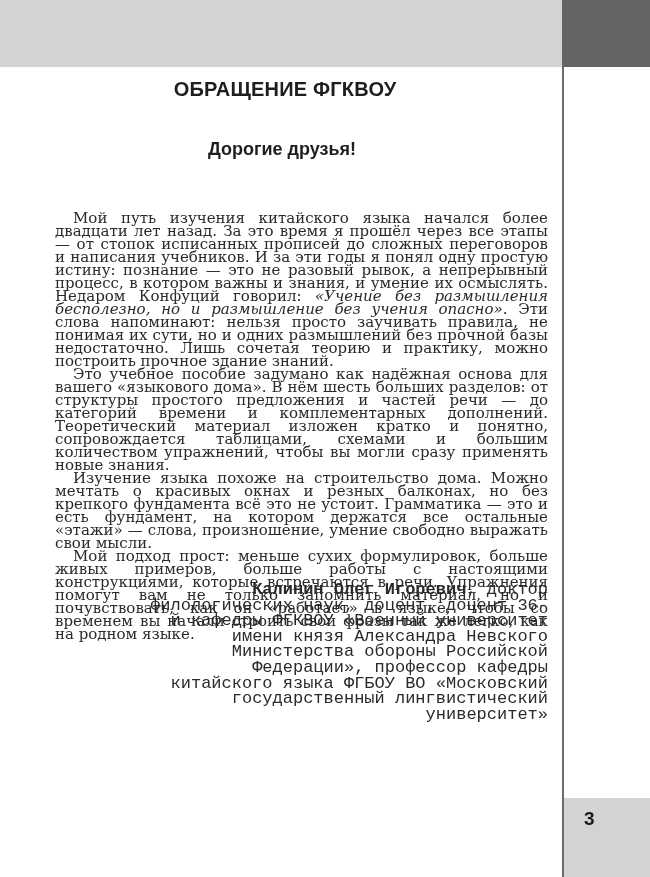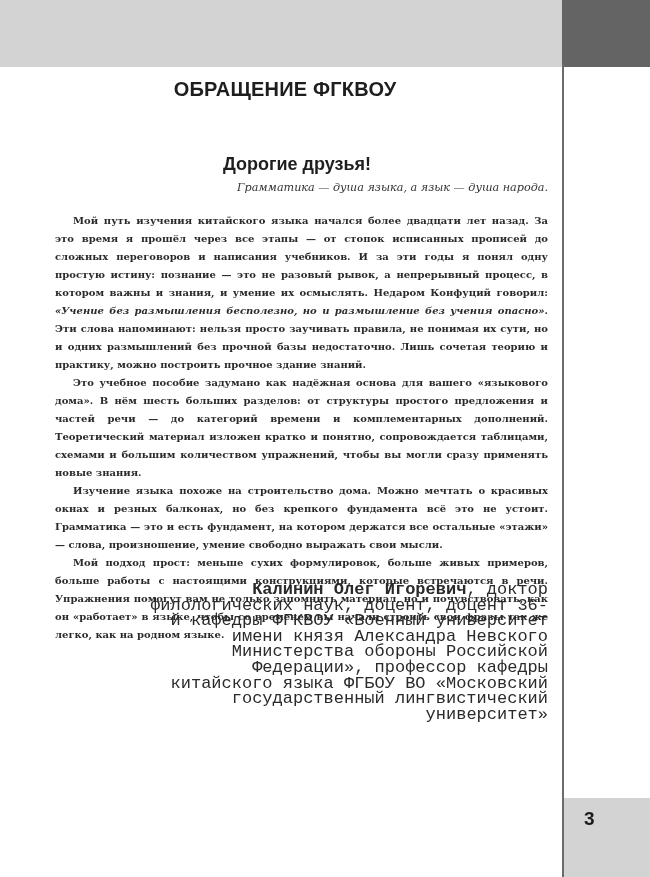--- a/index.html
+++ b/index.html
@@ -24,44 +24,43 @@
     .subheading {
       position: absolute; left: 208px; top: 139px;
       font-family: "Liberation Sans", sans-serif; font-weight: bold; font-size: 18px; color: #1e1e1e;
     }
     .epigraph {
       position: absolute; left: 150px; width: 398px; top: 180px; text-align: right;
       font-style: italic; font-size: 11.2px; line-height: 16px; color: #333;
     }
     .body-text {
       position: absolute; left: 55px; width: 493px; top: 212px;
-      font-size: 10px; line-height: 18px; text-align: justify; color: #2a2a2a; font-weight: bold;
+      font-size: 15px; line-height: 13px; text-align: justify; color: #2a2a2a;
     }
     .body-text p { margin: 0; text-indent: 18px; hyphens: auto; }
     .body-text em { font-style: italic; }
     .signature {
       position: absolute; left: 140px; width: 408px; top: 582px; text-align: right;
       font-size: 17px; line-height: 15.6px; color: #2a2a2a; font-family: Liberation Mono, monospace;
     }
     .signature b { font-weight: bold; }
   </style>
 </head>
 <body>
 
 <div class="top-band"></div>
 <div class="top-corner"></div>
 <div class="vrule"></div>
 <div class="pagenum-band"></div>
 <div class="pagenum">3</div>
 
 <h1 class="heading" style="margin:0;">ОБРАЩЕНИЕ ФГКВОУ</h1>
-<h2 class="subheading" style="margin:15px;">Дорогие друзья!</h2>
+<h2 class="subheading" style="margin:0;">Дорогие друзья!</h2>
 
 <div class="epigraph">
-  <div>Грамматика — душа языка, а язык — душа народа.</div>
 </div>
 
 <div class="body-text">
   <p><span>Мой путь изучения китайского языка начался более двадцати лет назад. За это время я прошёл через все этапы — от стопок исписанных прописей до сложных переговоров и написания учебников. И за эти годы я понял одну простую истину: познание — это не разовый рывок, а непрерывный процесс, в котором важны и знания, и умение их осмыслять. Недаром Конфуций говорил: </span><em>«Учение без размышления бесполезно, но и размышление без учения опасно»</em><span>. Эти слова напоминают: нельзя просто заучивать правила, не понимая их сути, но и одних размышлений без прочной базы недостаточно. Лишь сочетая теорию и практику, можно построить прочное здание знаний.</span></p>
   <p>Это учебное пособие задумано как надёжная основа для вашего «языкового дома». В нём шесть больших разделов: от структуры простого предложения и частей речи — до категорий времени и комплементарных дополнений. Теоретический материал изложен кратко и понятно, сопровождается таблицами, схемами и большим количеством упражнений, чтобы вы могли сразу применять новые знания.</p>
   <p>Изучение языка похоже на строительство дома. Можно мечтать о красивых окнах и резных балконах, но без крепкого фундамента всё это не устоит. Грамматика — это и есть фундамент, на котором держатся все остальные «этажи» — слова, произношение, умение свободно выражать свои мысли.</p>
   <p>Мой подход прост: меньше сухих формулировок, больше живых примеров, больше работы с настоящими конструкциями, которые встречаются в речи. Упражнения помогут вам не только запомнить материал, но и почувствовать, как он «работает» в языке, чтобы со временем вы начали строить свои фразы так же легко, как на родном языке.</p>
 </div>
 
 <div class="signature">

